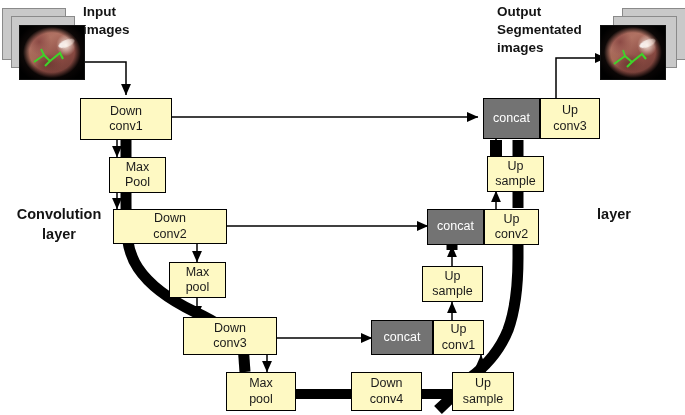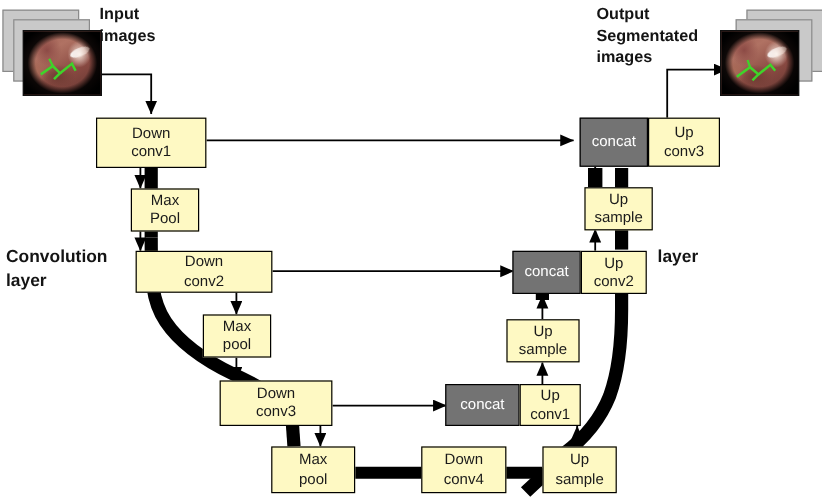--- a/index.html
+++ b/index.html
@@ -54,21 +54,21 @@
     color:#141414;
     z-index:6;
   }
   .caption span{display:block;}
   .side-label{
     position:absolute;
     font-weight:bold;
     font-size:14.5px;
     line-height:1.35;
     color:#141414;
-    text-align:left;
+    text-align:center;
     z-index:6;
   }
   .side-label span{display:block;}
 
   
   .imgstack{position:absolute; z-index:7;}
   .sheet{
     position:absolute;
     background:#c9c9c9;
     border:1.3px solid #8a8a8a;

